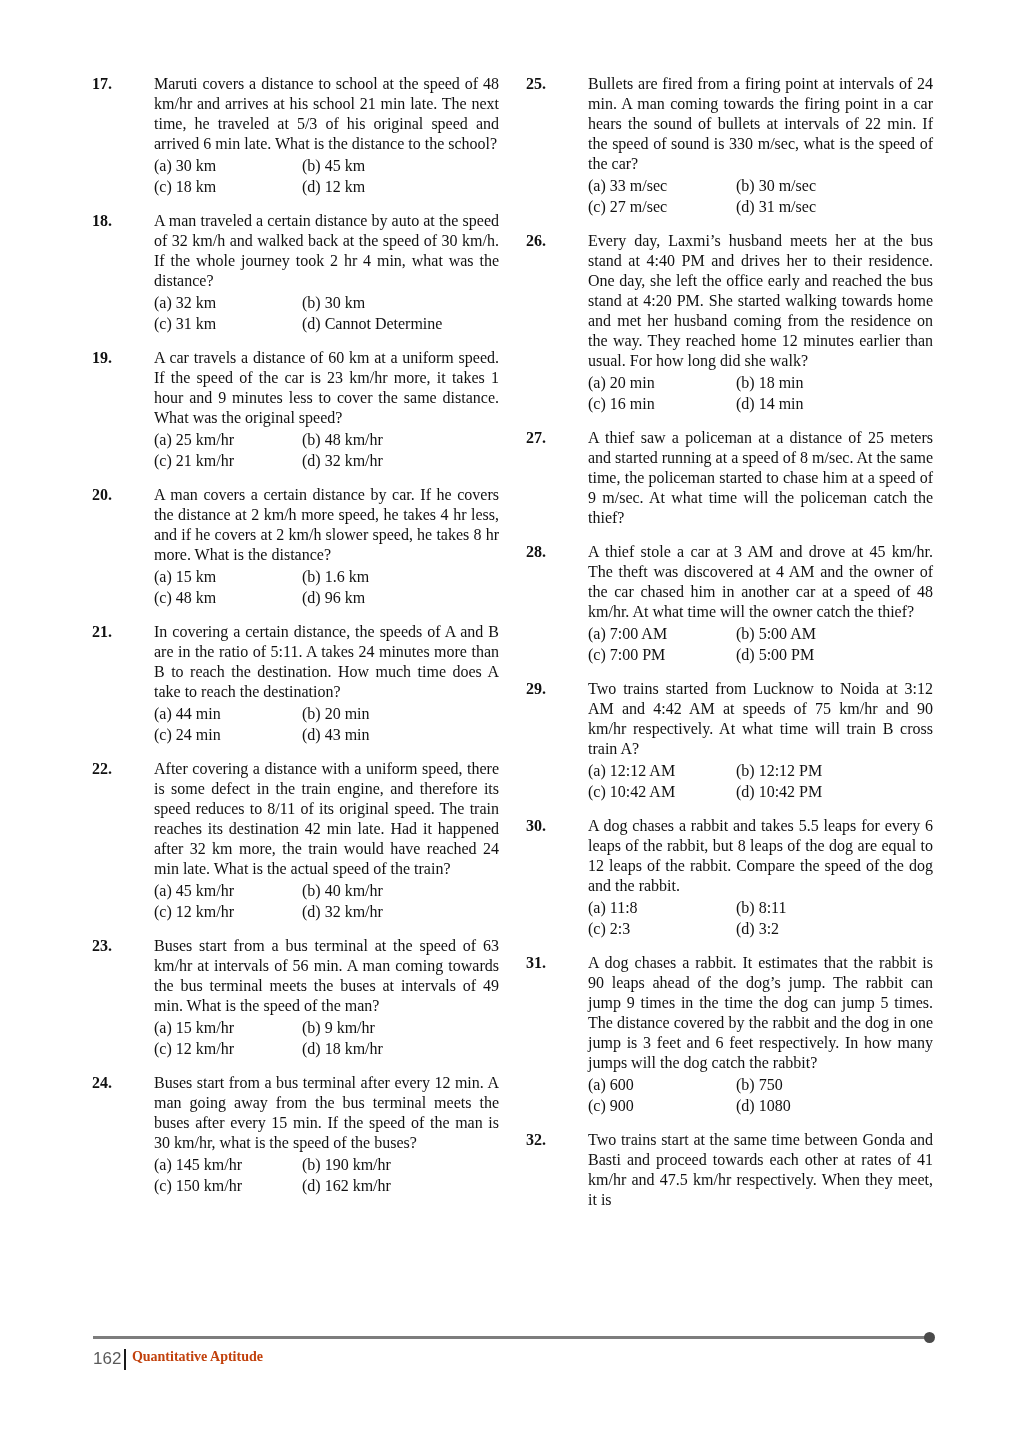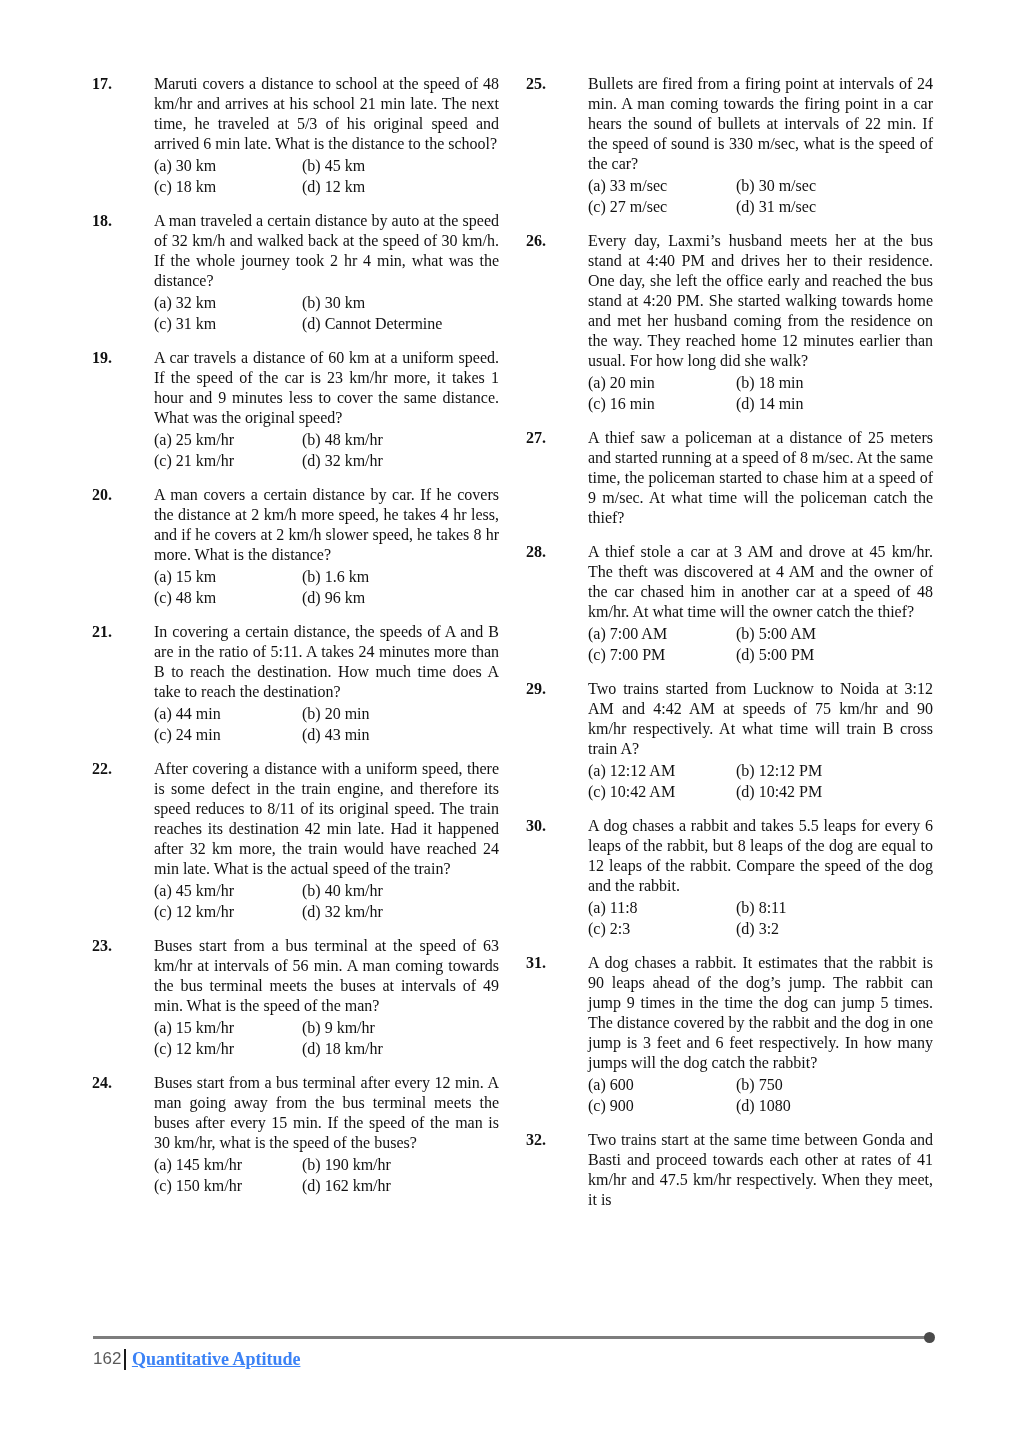--- a/index.html
+++ b/index.html
@@ -67,23 +67,22 @@
     font-size:17px;
     color:#5a5a5a;
   }
   .footer-bar {
     width:1.5px; height:21px;
     background:#1a1a1a;
     margin:0 6px 0 3px;
   }
   .book-title {
     font-weight:bold;
-    font-size:18px;
-    color:#3b82f6;
-    text-decoration:underline;
+    font-size:14px;
+    color:#c2410c;
   }
 </style>
 </head>
 <body>
 
 <div class="content">
   <div class="col">
   <div class="question">
     <div class="q-num">17.</div>
     <div class="q-body">

